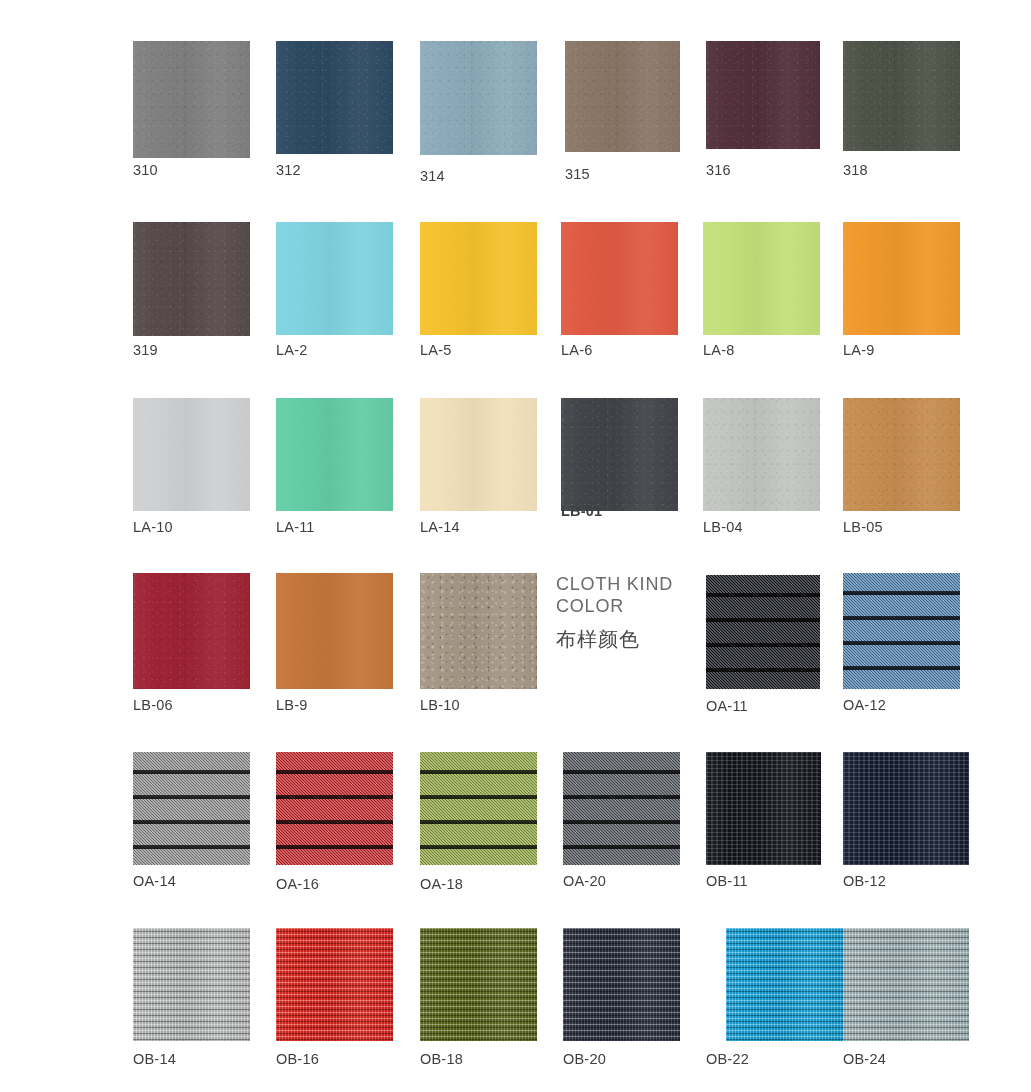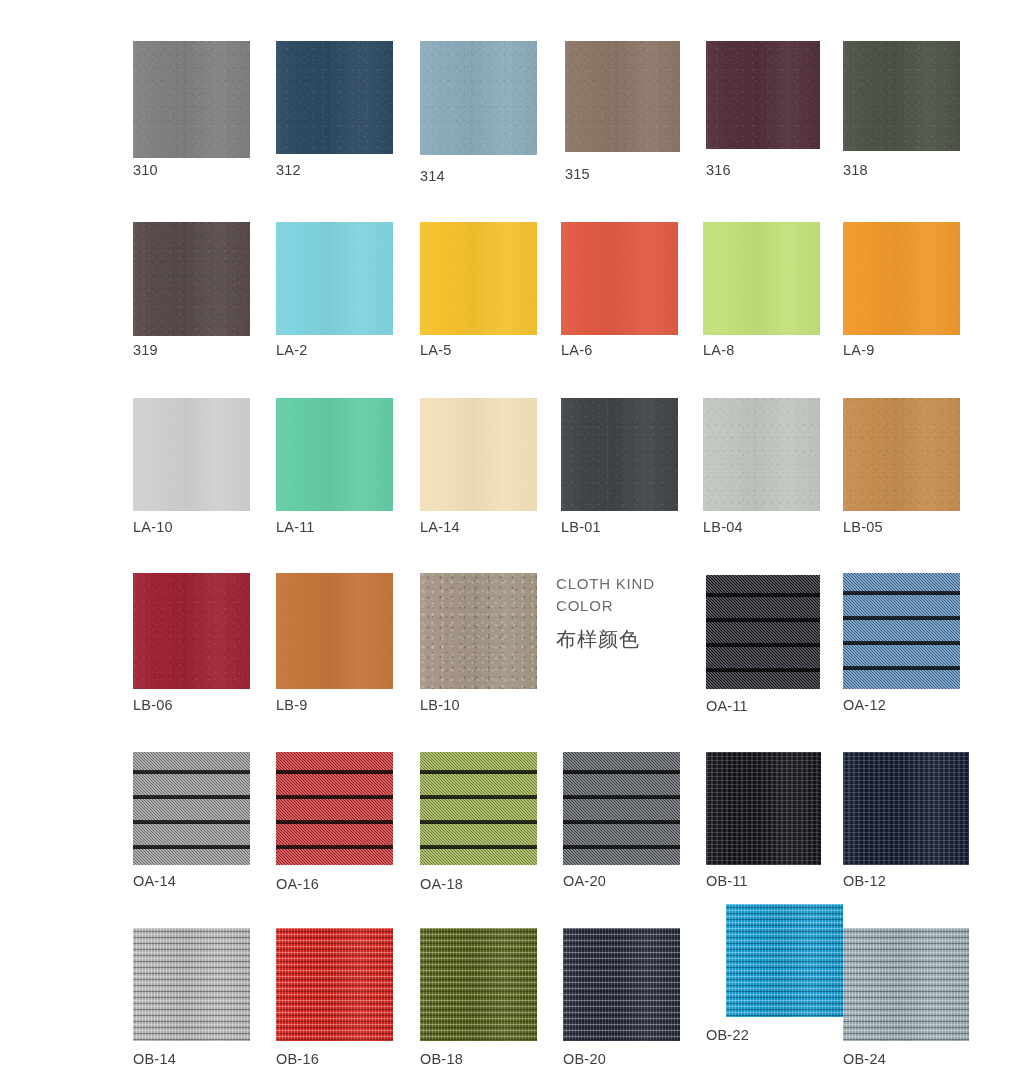--- a/index.html
+++ b/index.html
@@ -161,21 +161,21 @@
         rgba(255,255,255,0.05) 72%,
         rgba(0,0,0,0.03) 100%);
   }
 
   
   #caption-block {
     position: absolute;
   }
   #caption-block .cap-en {
     font-family: "Liberation Sans", sans-serif;
-    font-size: 15px;
+    font-size: 18px;
     line-height: 22px;
     color: #6b6b6b;
     letter-spacing: 0.8px;
     font-weight: 400;
     white-space: pre-line;
   }
   #caption-block .cap-cn {
     margin-top: 9px;
     font-family: "DejaVu Sans", sans-serif;
     font-size: 20px;
@@ -291,21 +291,21 @@
         <div class="tex tex-leather flat"></div>
         <div class="tex tex-sheen"></div>
       </div>
       <div class="swatch-label" style="top: 121px;">LA-14</div>
     </div>
     <div class="swatch-cell" style="left: 551px; top: 398px;">
       <div class="swatch" title="LB-01" style="width: 117px; height: 113px; background: rgb(65, 68, 72);">
         <div class="tex tex-leather strong"></div>
         <div class="tex tex-sheen"></div>
       </div>
-      <div class="swatch-label" style="top: 121px;">LB-01</div>
+      <div class="swatch-label" style="top: 105px; font-weight: bold;">LB-01</div>
     </div>
     <div class="swatch-cell" style="left: 693px; top: 398px;">
       <div class="swatch" title="LB-04" style="width: 117px; height: 113px; background: rgb(194, 198, 192);">
         <div class="tex tex-leather strong"></div>
         <div class="tex tex-sheen"></div>
       </div>
       <div class="swatch-label" style="top: 121px;">LB-04</div>
     </div>
     <div class="swatch-cell" style="left: 833px; top: 398px;">
       <div class="swatch" title="LB-05" style="width: 117px; height: 113px; background: rgb(198, 141, 80);">
@@ -412,21 +412,21 @@
       </div>
       <div class="swatch-label" style="top: 123px;">OB-18</div>
     </div>
     <div class="swatch-cell" style="left: 553px; top: 928px;">
       <div class="swatch" title="OB-20" style="width: 117px; height: 113px; background: rgb(43, 48, 64);">
         <div class="tex tex-warp coarse"></div>
         <div class="tex tex-sheen"></div>
       </div>
       <div class="swatch-label" style="top: 123px;">OB-20</div>
     </div>
-    <div class="swatch-cell" style="left: 696px; top: 904px; padding-left: 20px;">
+    <div class="swatch-cell" style="left: 696px; top: 928px; padding-left: 20px;">
       <div class="swatch" title="OB-22" style="width: 117px; height: 113px; background: rgb(24, 170, 228);">
         <div class="tex tex-warp coarse"></div>
         <div class="tex tex-sheen"></div>
       </div>
       <div class="swatch-label" style="top: 123px;">OB-22</div>
     </div>
     <div class="swatch-cell" style="left: 833px; top: 928px;">
       <div class="swatch" title="OB-24" style="width: 126px; height: 113px; background: rgb(169, 188, 192);">
         <div class="tex tex-warp coarse"></div>
         <div class="tex tex-sheen"></div>

